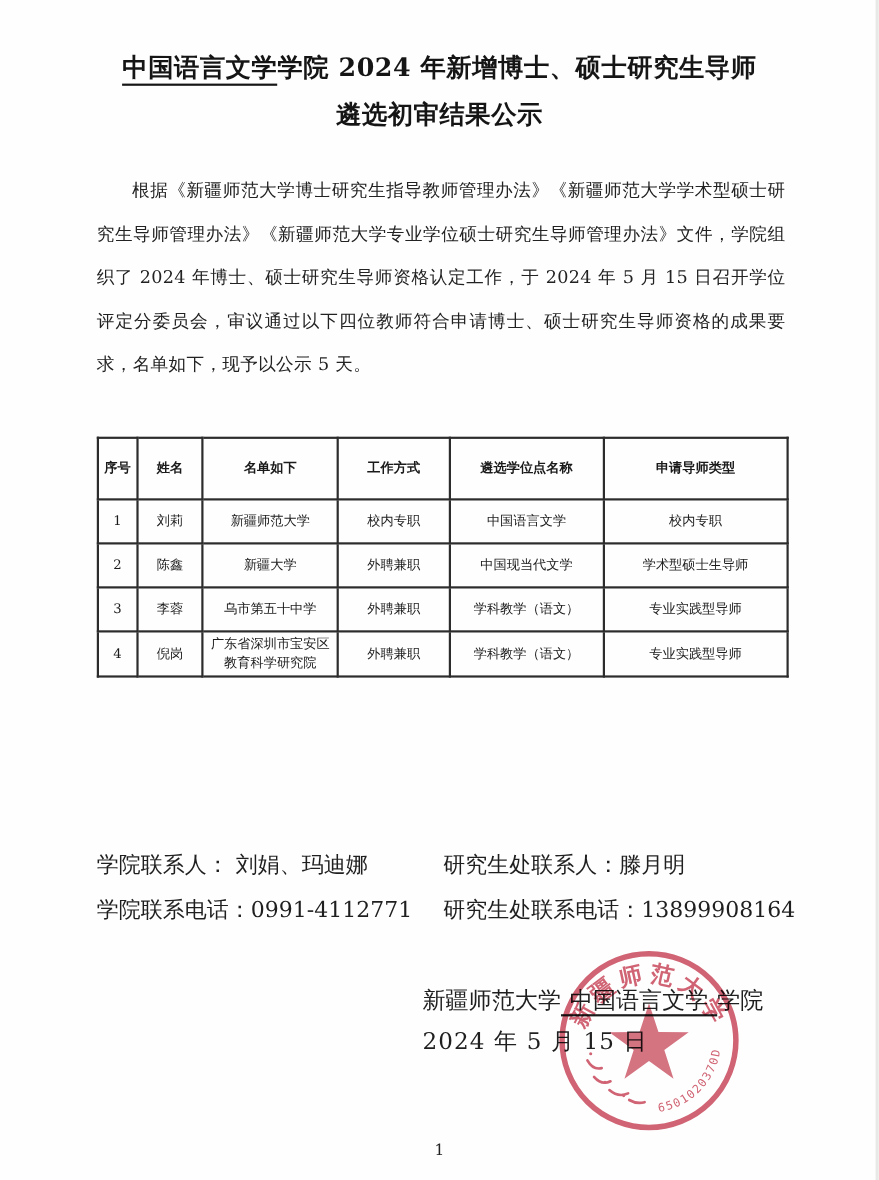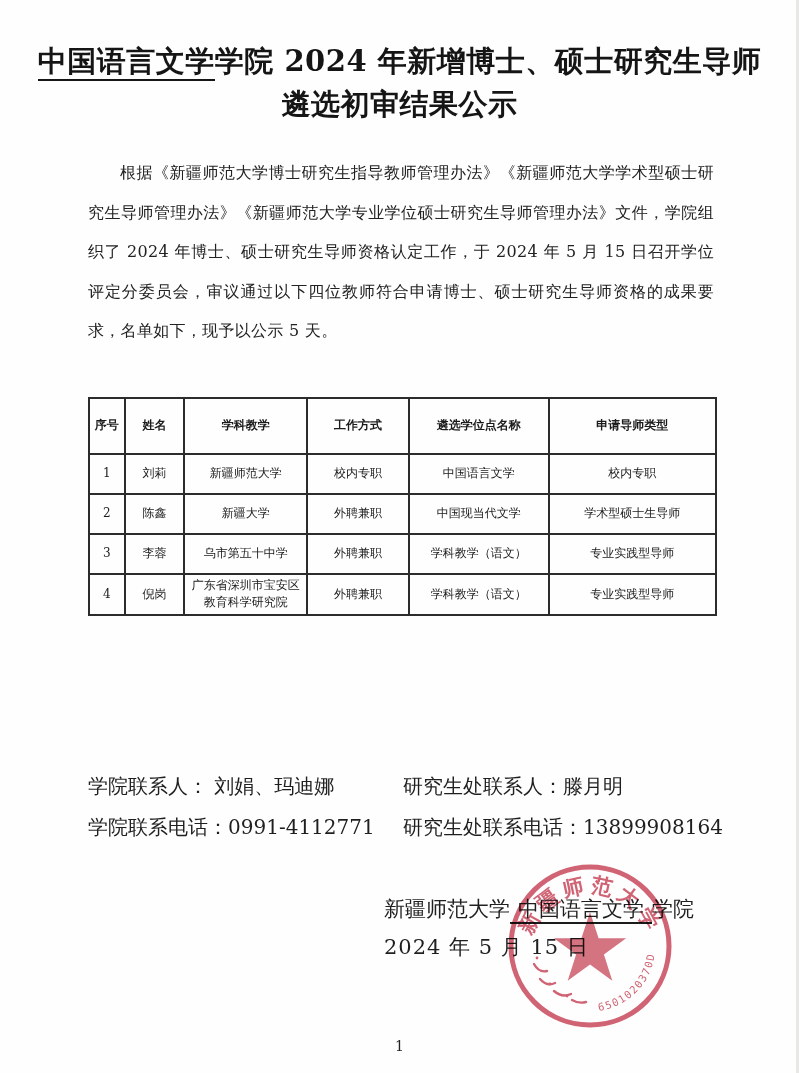--- a/index.html
+++ b/index.html
@@ -25,21 +25,21 @@
     width: 3px; height: 100%;
     background: #e8e8e6;
   }
 
   .doc-title {
     position: absolute;
     top: 40px;
     left: 0;
     width: 100%;
     text-align: center;
-    font-size: 29px;
+    font-size: 23px;
     font-weight: bold;
     line-height: 43px;
     color: #151515;
     letter-spacing: 0.5px;
   }
   .u-title {
     border-bottom: 2px solid #161616;
     padding-bottom: 1px;
   }
 
@@ -159,21 +159,21 @@
       <col style="width:9.5%">
       <col style="width:19.6%">
       <col style="width:16.2%">
       <col style="width:22.3%">
       <col style="width:26.7%">
     </colgroup>
     <thead>
       <tr>
           <th>序号</th>
           <th>姓名</th>
-          <th>学科教学</th>
+          <th>名单如下</th>
           <th>工作方式</th>
           <th>遴选学位点名称</th>
           <th>申请导师类型</th>
         </tr>
     </thead>
     <tbody>
         <tr>
           <td>1</td>
           <td>刘莉</td>
           <td>新疆师范大学</td>

